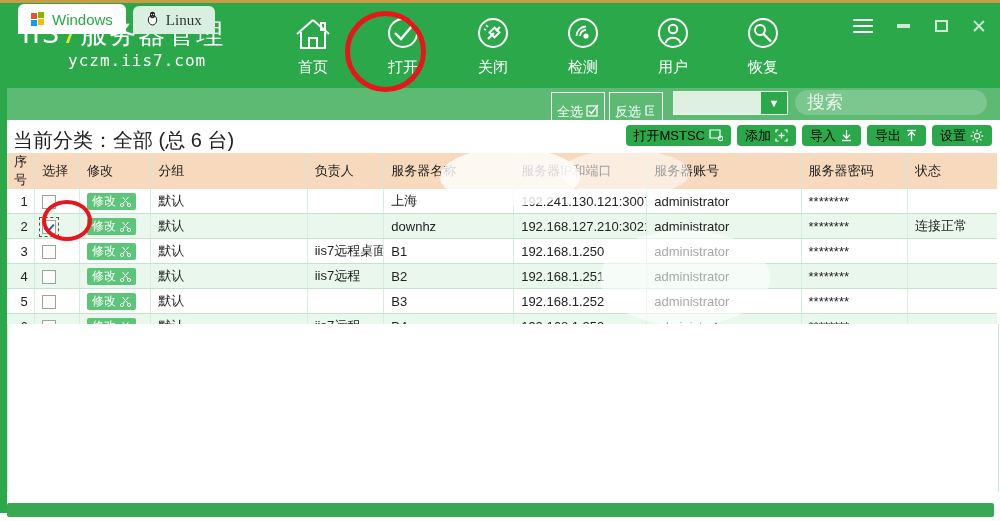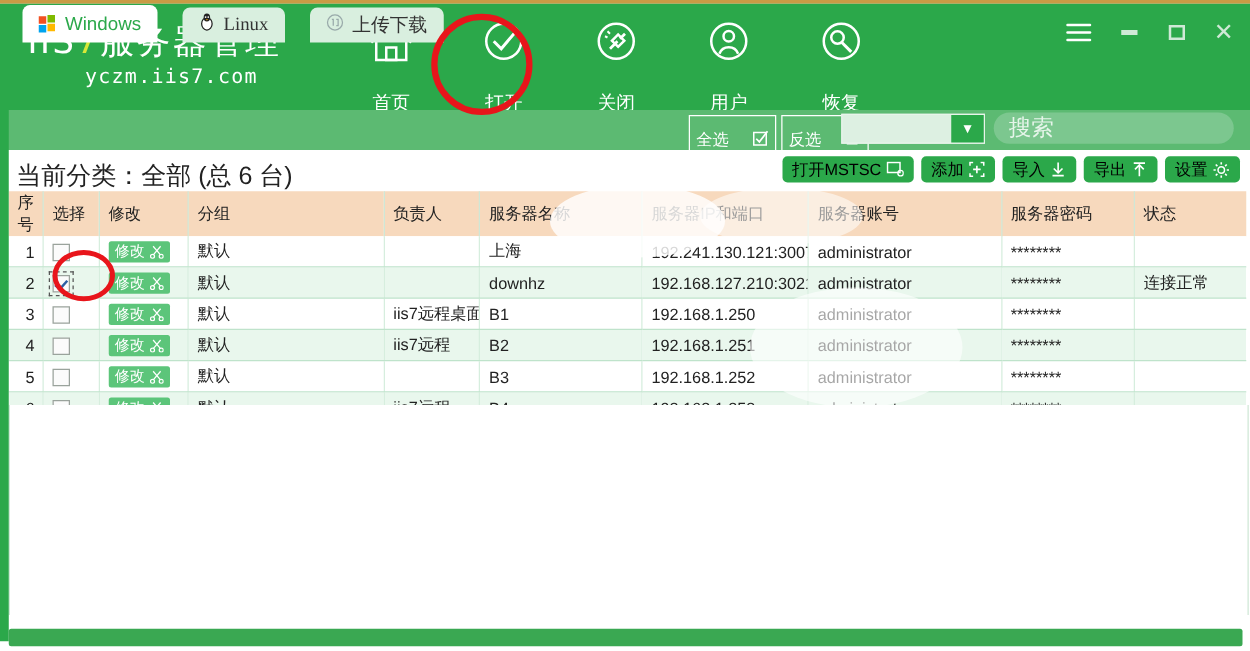--- a/index.html
+++ b/index.html
@@ -18,52 +18,52 @@
   .logo{position:absolute;left:22px;top:16px;color:#fff;}
   .logo .l1{font-size:27px;letter-spacing:2px;line-height:30px;font-weight:400;
     font-family:"DejaVu Sans",sans-serif;}
   .logo .l1 .y{color:#d7e838;}
   .logo .l2{font-size:16px;letter-spacing:1px;line-height:20px;margin-top:2px;
     font-family:"DejaVu Sans Mono",monospace;margin-left:46px;}
 
   .navwrap{position:absolute;left:282px;top:8px;display:flex;gap:28px;}
   .navitem{width:62px;text-align:center;color:#fff;cursor:pointer;position:relative;}
   .navitem .ico{height:46px;display:flex;align-items:center;justify-content:center;}
-  .navitem .lbl{font-size:15px;line-height:17px;margin-top:17px;}
+  .navitem .lbl{font-size:15px;line-height:17px;margin-top:1px;}
 
   
   .redring{position:absolute;left:345px;top:11px;width:71px;height:71px;
     border:5px solid #e8151b;border-radius:50%;z-index:6;pointer-events:none;}
 
   
   .wctrl{position:absolute;top:10px;display:flex;align-items:center;}
   .wbtn{width:30px;height:26px;display:flex;align-items:center;justify-content:center;cursor:pointer;}
   .ham{width:20px;height:14px;display:flex;flex-direction:column;justify-content:space-between;}
   .ham i{display:block;height:2px;background:#fff;border-radius:1px;}
   .mini{width:13px;height:4px;background:#cfe9d6;}
   .maxi{width:13px;height:12px;border:2px solid #cfe9d6;box-sizing:border-box;}
   .closex{color:#cfe9d6;font-size:19px;line-height:19px;font-weight:bold;}
 
   
   .tabstrip{position:absolute;left:0;top:88px;width:1000px;height:32px;background:#5cba72;}
-  .tabs{position:absolute;left:18px;top:4px;display:flex;align-items:flex-end;gap:20px;border-radius:11px;}
+  .tabs{position:absolute;left:18px;top:4px;display:flex;align-items:flex-end;gap:7px;border-radius:11px;}
   .tab{height:28px;border-radius:6px 6px 0 0;display:flex;align-items:center;gap:7px;
     padding:0 13px;font-size:15px;cursor:pointer;box-sizing:border-box;}
   .tab.active{background:#ffffff;color:#2ba84a;height:30px;}
   .tab.idle{background:#d9efdf;color:#333;font-family:Liberation Serif, serif;}
   .winicon{width:14px;height:14px;position:relative;display:inline-block;}
   .winicon b{position:absolute;width:6px;height:6px;display:block;}
   .winicon b:nth-child(1){left:0;top:1px;background:#f25022;}
   .winicon b:nth-child(2){left:7px;top:0px;background:#7fba00;}
   .winicon b:nth-child(3){left:0;top:8px;background:#00a4ef;}
   .winicon b:nth-child(4){left:7px;top:7px;background:#ffb900;}
 
   .selbtns{position:absolute;left:551px;top:92px;display:flex;gap:4px;}
   .selbtn{height:40px;padding:0 5px;border:1px solid #fff;color:#fff;font-size:13px;
-    display:flex;align-items:center;gap:19px;cursor:pointer;background:transparent;box-sizing:border-box;}
+    display:flex;align-items:center;gap:3px;cursor:pointer;background:transparent;box-sizing:border-box;}
   .dropdown{position:absolute;left:673px;top:91px;width:115px;height:24px;
     background:#ddf0e2;border:1px solid #e8f4ea;box-sizing:border-box;cursor:pointer;}
   .dropdown .arrow{position:absolute;right:0;top:0;width:26px;height:22px;background:#2ba84a;
     display:flex;align-items:center;justify-content:center;color:#fff;font-size:11px;}
   .searchbox{position:absolute;left:795px;top:90px;width:192px;height:25px;border-radius:13px;
     background:#7cc78f;display:flex;align-items:center;padding:0 10px;box-sizing:border-box;cursor:text;}
   .searchbox input{border:0;background:transparent;outline:none;flex:1;color:#4c1d95;font-size:18px;
     font-family:Liberation Sans, sans-serif;}
   .searchbox input::placeholder{color:#e6f5ea;}
 
@@ -161,20 +161,31 @@
           <svg width="38" height="36" viewBox="0 0 38 36">
               <circle cx="19" cy="17" r="14" stroke="#fff" stroke-width="2" fill="none"></circle>
               <path d="M14 23 L20 17 M22 15 L26 11" stroke="#fff" stroke-width="2.2" fill="none"></path>
               <rect x="17" y="13" width="7" height="7" transform="rotate(45 20.5 16.5)" stroke="#fff" stroke-width="2" fill="none"></rect>
               <path d="M12 9 L14 11 M10 13 L12 14" stroke="#fff" stroke-width="1.6" fill="none"></path>
             </svg>
         </div>
         <div class="lbl">关闭</div>
       </div>
 
+      <div class="navitem">
+        <div class="ico">
+          <svg width="38" height="36" viewBox="0 0 38 36">
+              <circle cx="19" cy="17" r="14" stroke="#fff" stroke-width="2" fill="none"></circle>
+              <circle cx="22" cy="20" r="2.6" fill="#fff"></circle>
+              <path d="M22 14 A6 6 0 0 0 16 20" stroke="#fff" stroke-width="1.8" fill="none"></path>
+              <path d="M22 10.5 A9.5 9.5 0 0 0 12.5 20" stroke="#fff" stroke-width="1.8" fill="none"></path>
+            </svg>
+        </div>
+        <div class="lbl">检测</div>
+      </div>
 
       <div class="navitem">
         <div class="ico">
           <svg width="38" height="36" viewBox="0 0 38 36">
               <circle cx="19" cy="17" r="14" stroke="#fff" stroke-width="2" fill="none"></circle>
               <circle cx="19" cy="13" r="4.2" stroke="#fff" stroke-width="2" fill="none"></circle>
               <path d="M11.5 27 A8 8 0 0 1 26.5 27" stroke="#fff" stroke-width="2" fill="none"></path>
             </svg>
         </div>
         <div class="lbl">用户</div>
@@ -229,29 +240,20 @@
       <span>
         <svg width="13" height="15" viewBox="0 0 13 15">
             <ellipse cx="6.5" cy="9" rx="4.2" ry="5" fill="#fff" stroke="#222" stroke-width="1"></ellipse>
             <ellipse cx="6.5" cy="4" rx="2.6" ry="3.2" fill="#222"></ellipse>
             <circle cx="5.5" cy="3.6" r=".7" fill="#fff"></circle>
             <circle cx="7.6" cy="3.6" r=".7" fill="#fff"></circle>
             <path d="M5.6 5.4 L6.5 6.3 L7.5 5.4" fill="#f0a500"></path>
           </svg>
       </span>
       <span>Linux</span>
-    </div>
-    <div class="tab idle">
-      <span>
-        <svg width="14" height="14" viewBox="0 0 14 14">
-            <circle cx="7" cy="7" r="6" stroke="#9aa" stroke-width="1" fill="none"></circle>
-            <path d="M4.5 4.5 L5.6 4.5 L5.6 9.5 M8 4.5 L9.5 4.5 L9.5 9.5 L8 9.5" stroke="#9aa" stroke-width="1" fill="none"></path>
-          </svg>
-      </span>
-      <span>上传下载</span>
     </div>
   </div>
 
   <div class="selbtns">
     <div class="selbtn">
       <span>全选</span>
       <span>
         <svg width="13" height="13" viewBox="0 0 13 13">
             <rect x="1" y="2" width="10" height="10" stroke="#fff" stroke-width="1.2" fill="none"></rect>
             <path d="M3 7 L5.5 9.5 L12 1" stroke="#fff" stroke-width="1.4" fill="none"></path>

